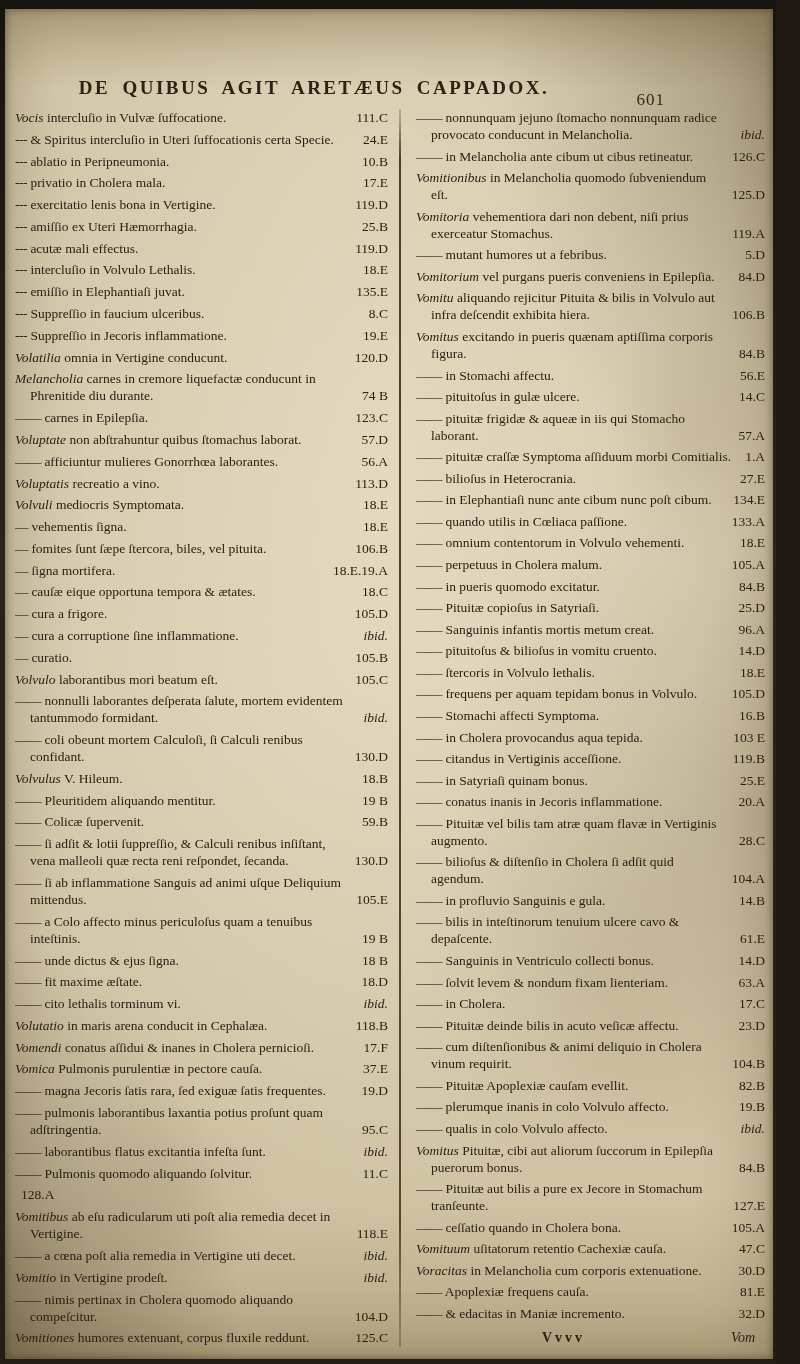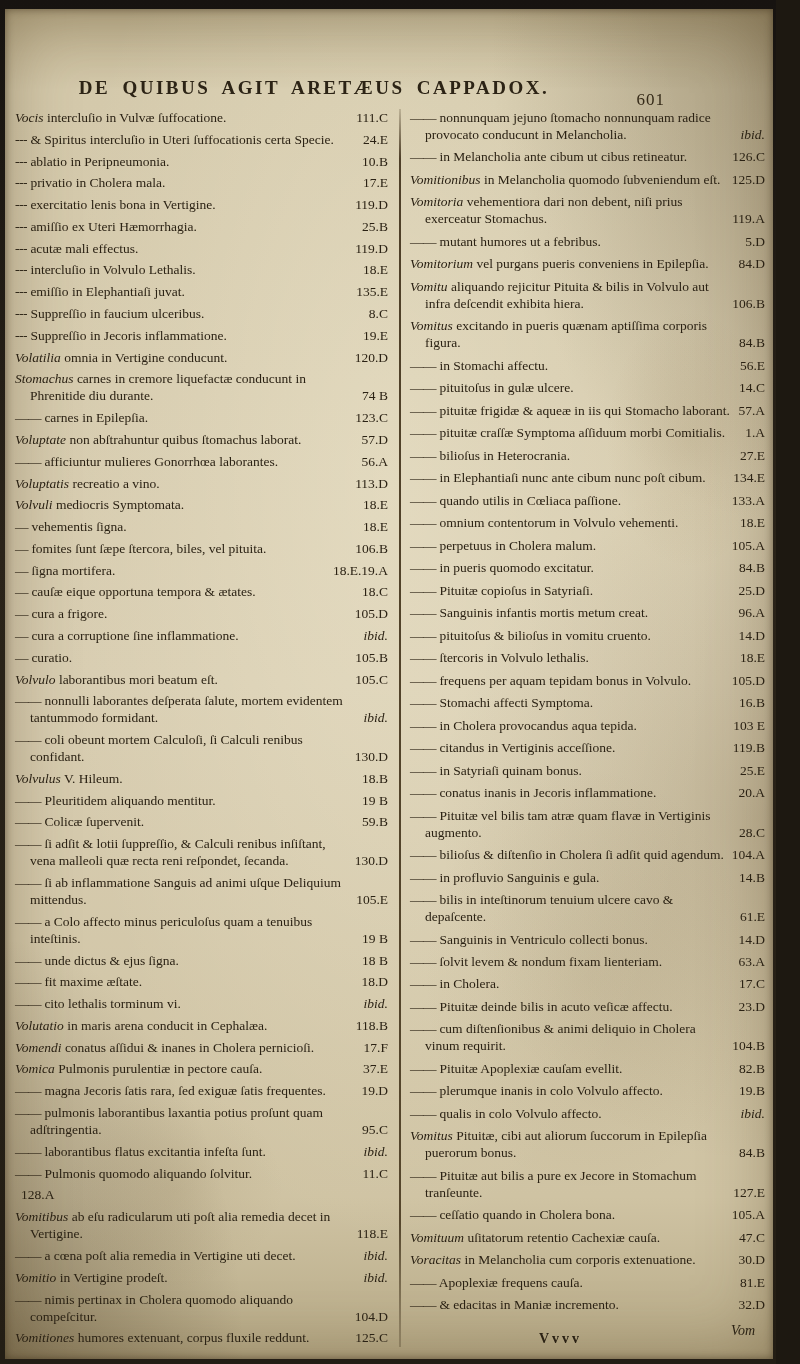--- a/index.html
+++ b/index.html
@@ -45,35 +45,35 @@
 
   .columns {
     position:absolute; top:100px; left:10px; right:8px; bottom:12px;
     display:flex;
   }
   .col {
     display:flex; flex-direction:column; justify-content:space-between;
     color:#2b2214;
   }
   .col-left  { width:384px; padding-right:11px; }
-  .col-right { flex:1; padding-left:9px; }
+  .col-right { flex:1; padding-left:15px; }
   .divider {
     width:2px; align-self:stretch;
     background:linear-gradient(180deg, rgba(70,56,34,0.2) 0%, #4e3f28 4%, #55462c 90%, rgba(70,56,34,0.3) 100%);
   }
 
   .entry { display:flex; align-items:flex-end; font-size:13.5px; line-height:17px; }
   .entry-text { flex:1 1 auto; padding-left:15px; text-indent:-15px; }
   .entry-ref  { white-space:nowrap; padding-left:6px; }
   .head { font-style:italic; }
   .dash { letter-spacing:-0.5px; }
   .ibid { font-style:italic; }
 
   .col-footer { display:flex; font-size:14px; margin-top:4px; }
-  .signature-mark { flex:1; text-align:center; letter-spacing:3px; font-weight:bold; color:#2b2214;margin-top:8px; }
+  .signature-mark { flex:1; text-align:center; letter-spacing:3px; font-weight:bold; color:#2b2214; }
   .catchword { font-style:italic; padding-right:10px; color:#2b2214;margin-left:20px; }
 </style>
 </head>
 <body>
 
 <div class="scan">
   <div class="page">
     <div class="stain stain-1"></div>
     <div class="stain stain-2"></div>
     <div class="stain stain-3"></div>
@@ -127,21 +127,21 @@
           </div>
           <div class="entry">
             <span class="entry-text"><span class="dash">---</span> Suppreſſio in Jecoris inflammatione.</span>
             <span class="entry-ref">19.E</span>
           </div>
           <div class="entry">
             <span class="entry-text"><span class="head">Volatilia</span> omnia in Vertigine conducunt.</span>
             <span class="entry-ref">120.D</span>
           </div>
           <div class="entry">
-            <span class="entry-text"><span class="head">Stomachus</span> carnes in cremore liquefactæ conducunt in Phrenitide diu durante.</span>
+            <span class="entry-text"><span class="head">Melancholia</span> carnes in cremore liquefactæ conducunt in Phrenitide diu durante.</span>
             <span class="entry-ref">74 B</span>
           </div>
           <div class="entry">
             <span class="entry-text"><span class="dash">——</span> carnes in Epilepſia.</span>
             <span class="entry-ref">123.C</span>
           </div>
           <div class="entry">
             <span class="entry-text"><span class="head">Voluptate</span> non abſtrahuntur quibus ſtomachus laborat.</span>
             <span class="entry-ref">57.D</span>
           </div>

